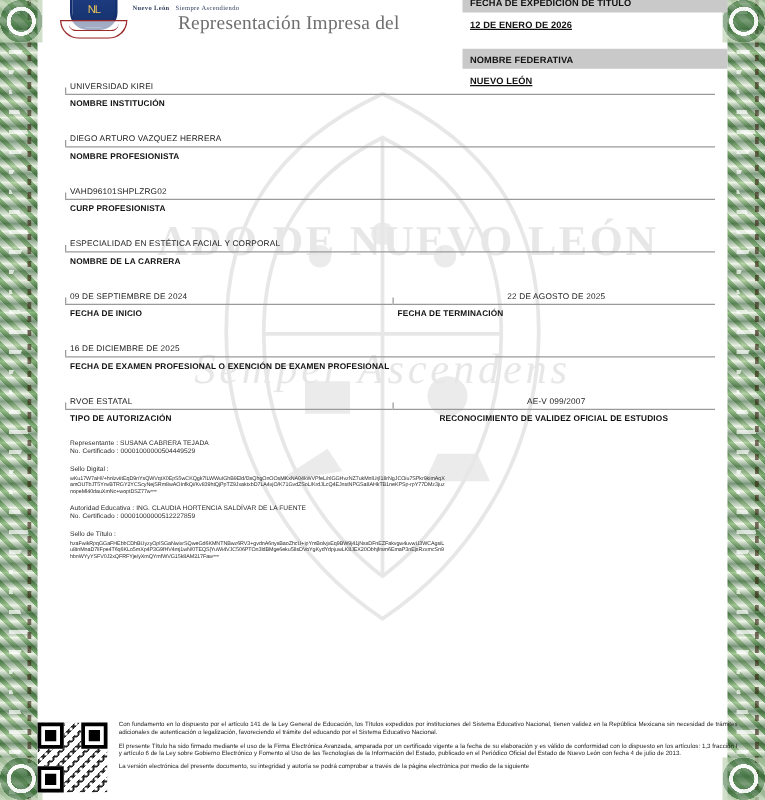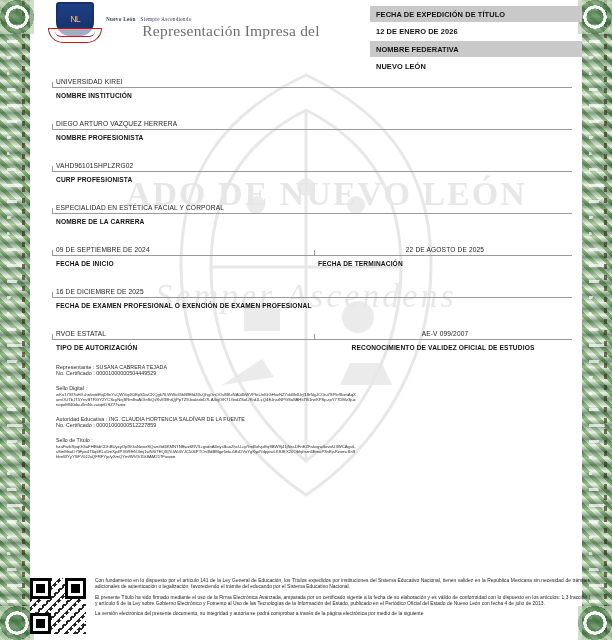--- a/index.html
+++ b/index.html
@@ -50,21 +50,21 @@
     display:flex;align-items:center;justify-content:center;
   }
   .wm-text{
     position:absolute;width:100%;text-align:center;
     font-family:"Liberation Serif",serif;color:#6d6d6d;white-space:nowrap;
   }
   .wm-arc{top:120px;font-size:34px;letter-spacing:2px;font-weight:bold;}
   .wm-ribbon{top:222px;font-size:34px;font-style:italic;letter-spacing:3px;}
 
   
-  .content{position:absolute;left:30px;right:30px;top:0;bottom:0;margin-top:12px;}
+  .content{position:absolute;left:30px;right:30px;top:0;bottom:0;}
 
   .hdr{position:relative;height:70px;}
   .crest{position:absolute;left:18px;top:-16px;width:52px;height:52px;}
   .crest .shield{
     position:absolute;left:8px;top:6px;width:34px;height:30px;
     background:linear-gradient(180deg,#1e3f86,#16306a);
     border:2px solid #14306e;border-radius:3px 3px 14px 14px;
     display:flex;align-items:center;justify-content:center;
   }
   .crest .shield span{font-size:9px;color:#e8c35a;letter-spacing:-1px;}
@@ -83,21 +83,21 @@
 
   .doc-title{
     position:absolute;left:56px;top:10px;width:290px;text-align:center;
     font-family:"Liberation Serif",serif;color:#6f6f6f;font-size:15.5px;
     line-height:17px;letter-spacing:.2px;
   }
 
   .hdr-right{position:absolute;right:0;top:-6px;width:212px;}
   .hdr-row{font-size:7.4px;font-weight:bold;padding:3.5px 6px;letter-spacing:.1px;color:#111;}
   .hdr-row.lbl{background:#c9c9c9;}
-  .hdr-row.val{background:transparent;padding-top:5px;padding-bottom:5px;}
+  .hdr-row.val{background:transparent;padding-top:5px;padding-bottom:15px;text-decoration:underline;}
 
   .fields{position:absolute;left:22px;right:0;top:66px;}
   .fgroup{position:relative;height:42px;}
   .fgroup.pair{height:42px;}
   .fcell{position:absolute;top:0;}
   .fcell.full{left:0;right:10px;}
   .fcell.half-l{left:0;width:262px;}
   .fcell.half-r{left:262px;right:10px;}
   .fval{font-size:6.6px;color:#222;letter-spacing:.15px;padding:0 0 2px 4px;white-space:nowrap;}
   .fval.ctr{text-align:center;}

